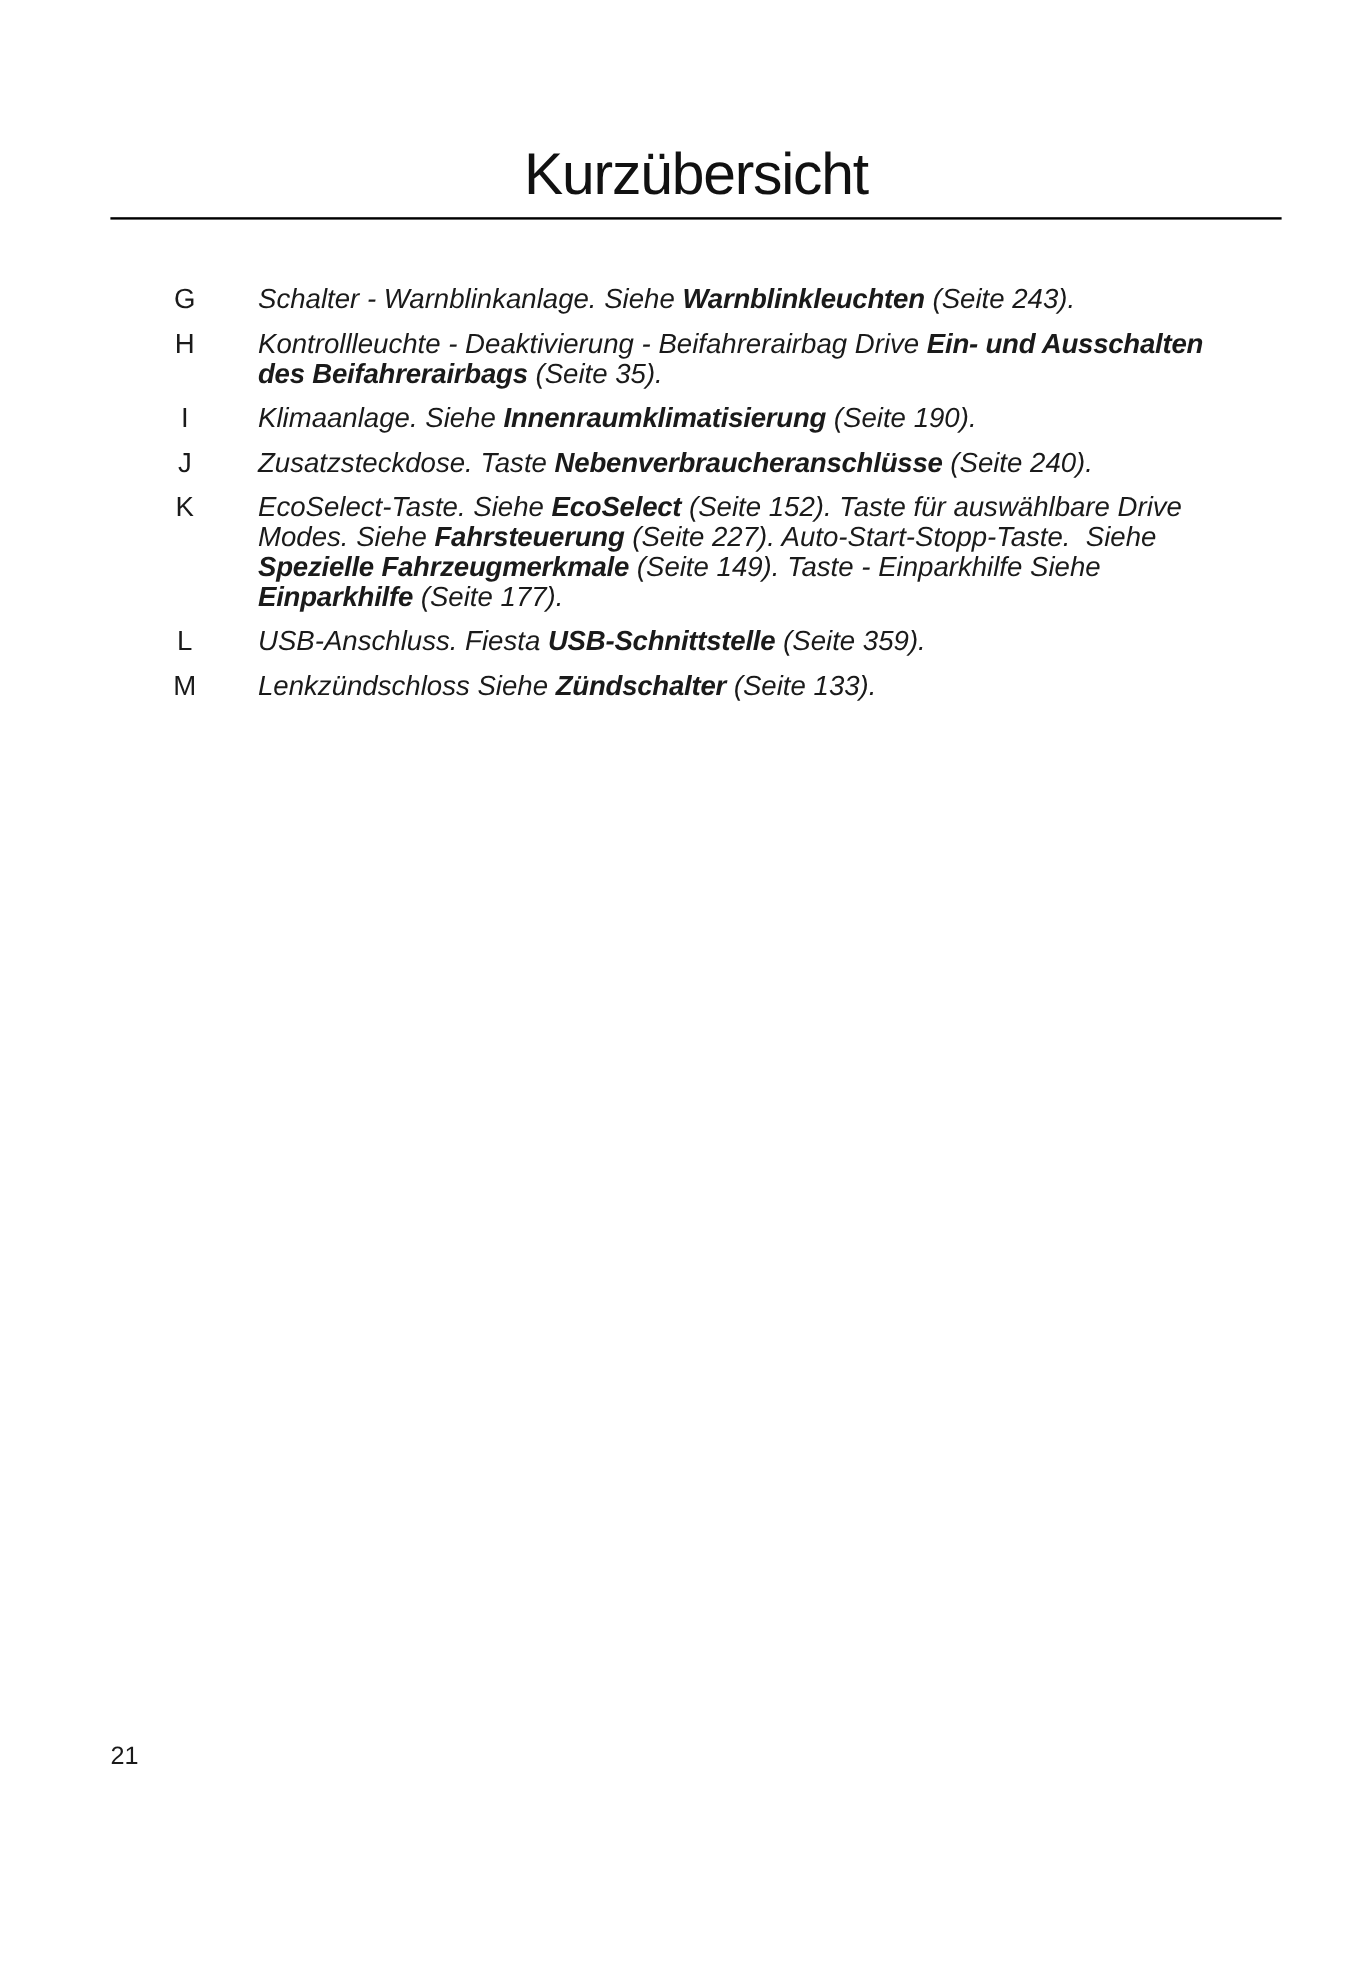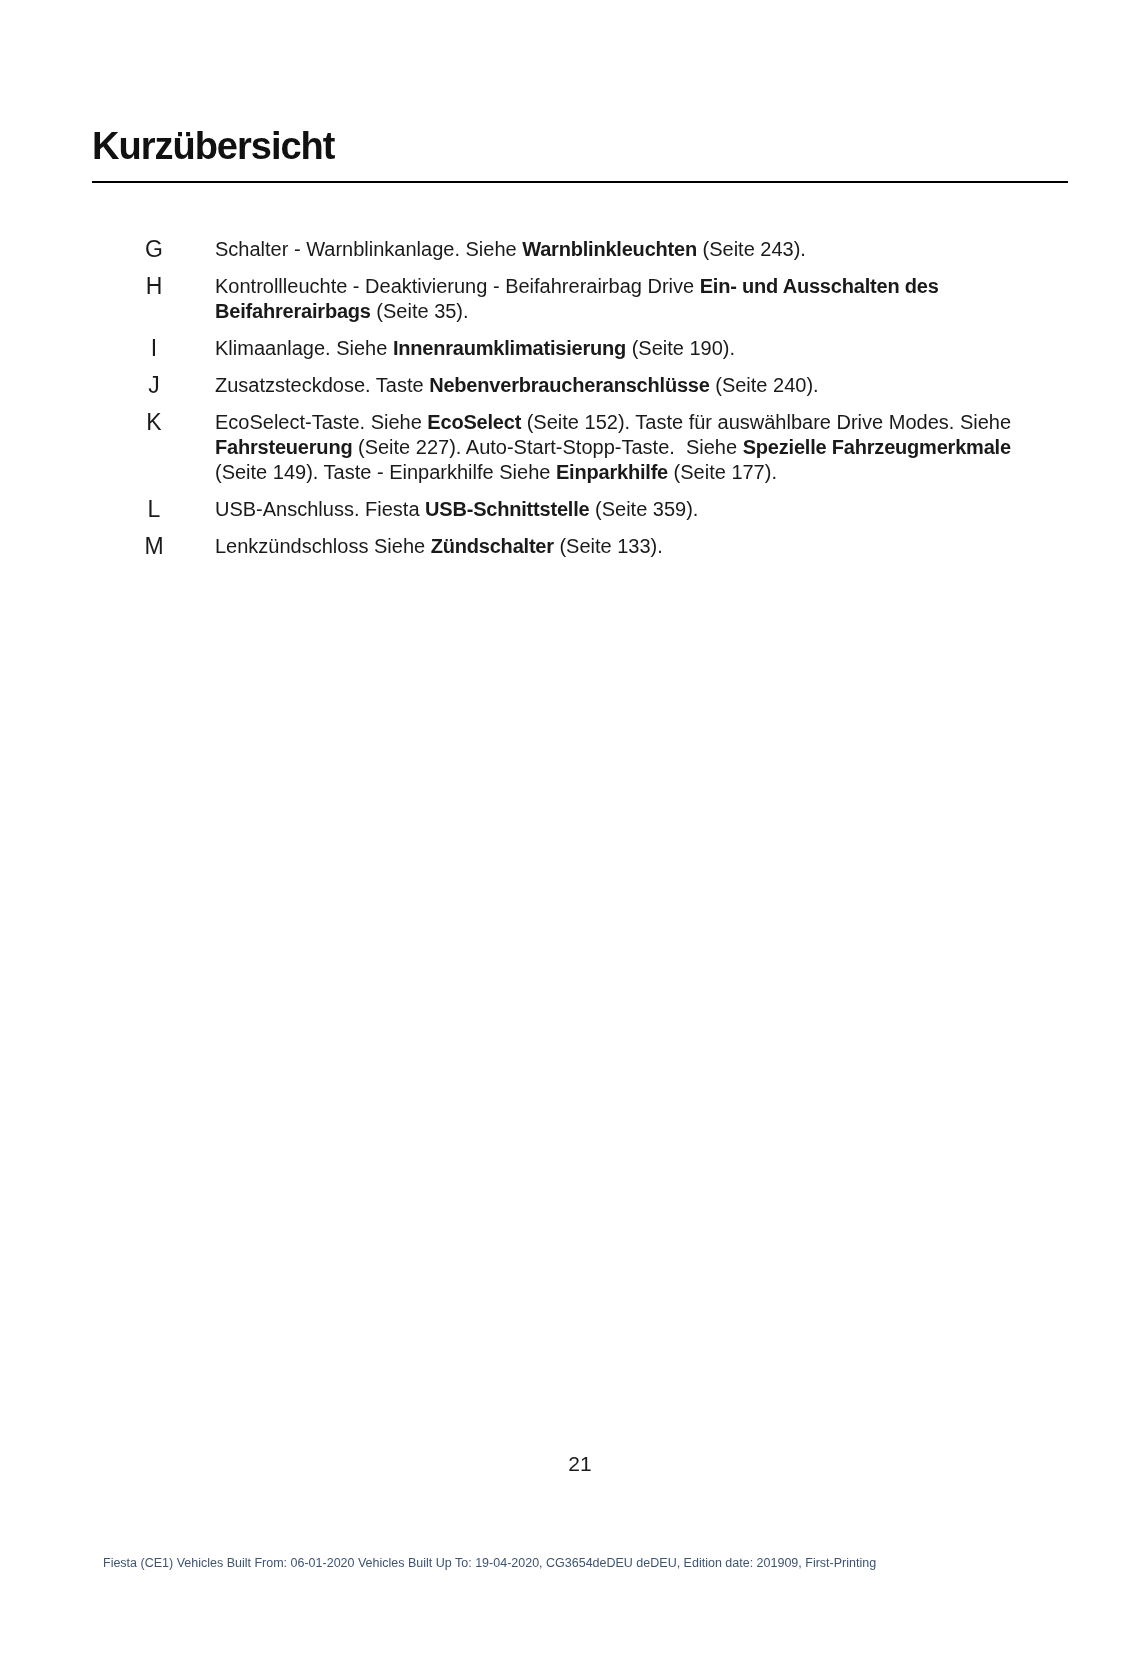--- a/index.html
+++ b/index.html
@@ -15,24 +15,24 @@
     font-family: "Liberation Sans", sans-serif;
     color: #161616;
     overflow: hidden;
   }
   .title {
     position: absolute;
     top: 126px;
     left: 92px;
     width: 976px;
     margin: 0;
-    text-align: left;
-    font-size: 38px;
+    text-align: center;
+    font-size: 49px;
     line-height: 40px;
-    font-weight: 700;
+    font-weight: 400;
     letter-spacing: -1px;
     color: #111111;
   }
   .rule {
     position: absolute;
     top: 181px;
     left: 92px;
     width: 976px;
     height: 2px;
     background: #000000;
@@ -53,35 +53,35 @@
     width: 36px;
     margin-right: 43px;
     text-align: center;
     font-size: 23px;
     line-height: 25px;
     color: #1a1a1a;
   }
   .text {
     flex: none;
     width: 815px;
-    font-size: 20px;
+    font-size: 23px;
     line-height: 25px;
     white-space: pre-wrap;
     color: #1a1a1a;
+    font-style: italic;
   }
   .text .b {
     font-weight: 700;
     letter-spacing: -0.2px;
   }
   .pagenum {
     position: absolute;
     top: 1452px;
     left: 92px;
     width: 976px;
-    text-align: center;
     font-size: 21px;
     line-height: 24px;
     color: #1a1a1a;
   }
   .footer {
     position: absolute;
     top: 1556px;
     left: 103px;
     width: 980px;
     font-size: 12.5px;
@@ -119,14 +119,13 @@
       <div class="row">
         <div class="letter">L</div>
         <div class="text"><span>USB-Anschluss. Fiesta </span><span class="b">USB-Schnittstelle</span><span> (Seite 359).</span></div>
       </div>
       <div class="row">
         <div class="letter">M</div>
         <div class="text"><span>Lenkzündschloss Siehe </span><span class="b">Zündschalter</span><span> (Seite 133).</span></div>
       </div>
     </section>
   <div class="pagenum">21</div>
-  <div class="footer">Fiesta (CE1) Vehicles Built From: 06-01-2020 Vehicles Built Up To: 19-04-2020, CG3654deDEU deDEU, Edition date: 201909, First-Printing</div>
 </div>
 
 </body></html>

